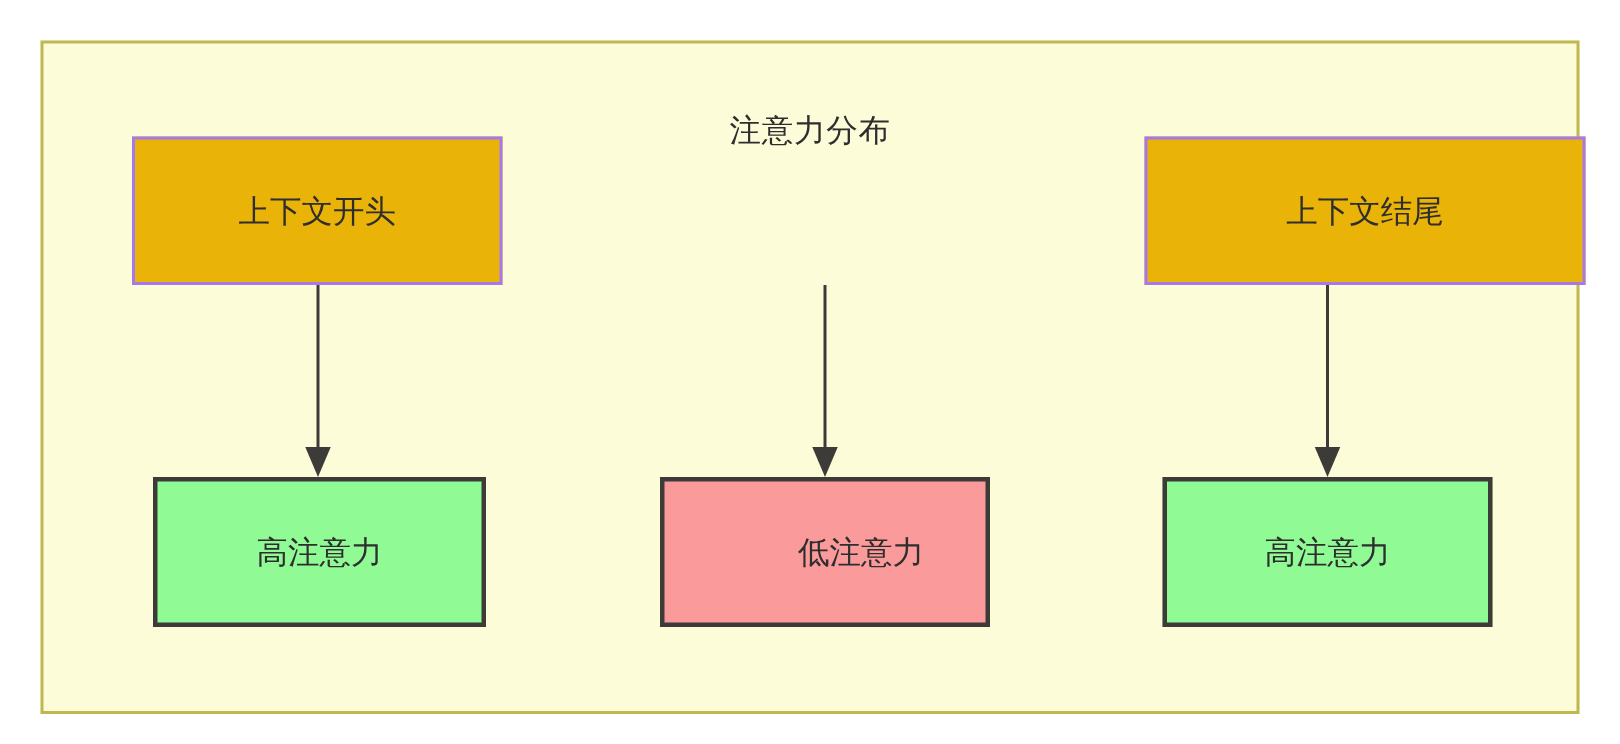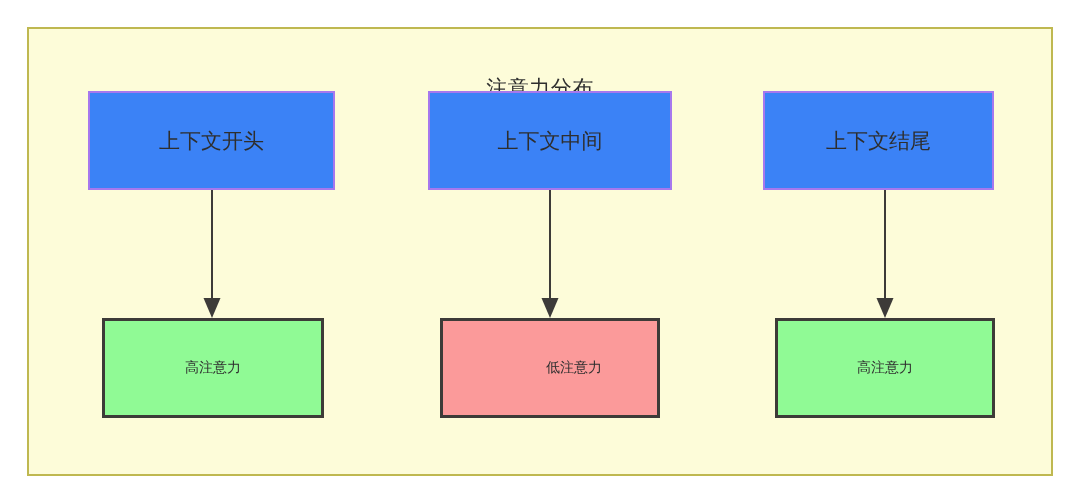--- a/index.html
+++ b/index.html
@@ -52,28 +52,28 @@
     position: absolute;
     box-sizing: border-box;
     display: flex;
     align-items: center;
     justify-content: center;
     color: #2e2e2e;
     white-space: nowrap;
   }
 
   .node-source {
-    background: #3b82f6;
+    background: #eab308;
     border: 2px solid #a678ee;
     font-size: 21px;
   }
 
   .node-outcome {
     border: 3px solid #3d3b38;
-    font-size: 14px;
+    font-size: 21px;
   }
 
   .fill-high {
     background: #90fa95;
   }
 
   .fill-low {
     background: #fb9a9a;
   }
 
@@ -103,36 +103,33 @@
     <svg width="32" height="128" viewBox="0 0 32 128">
       <line x1="16" y1="0" x2="16" y2="112" stroke="#3d3b38" stroke-width="2"></line>
       <polygon points="16,128 7.5,108 24.5,108" fill="#3d3b38"></polygon>
     </svg>
   </div>
 
   <div class="node node-outcome fill-high" style="left:102px; top:318px; width:222px; height:100px;">
     <span>高注意力</span>
   </div>
 
-  <div class="node node-source" style="left:428px; top:91px; width:244px; height:99px;">
-    <span>上下文中间</span>
-  </div>
 
   <div class="edge" style="left:534px; top:190px; width:32px; height:128px;">
     <svg width="32" height="128" viewBox="0 0 32 128">
       <line x1="16" y1="0" x2="16" y2="112" stroke="#3d3b38" stroke-width="2"></line>
       <polygon points="16,128 7.5,108 24.5,108" fill="#3d3b38"></polygon>
     </svg>
   </div>
 
   <div class="node node-outcome fill-low" style="left:440px; top:318px; width:220px; height:100px;padding-left:48px;">
     <span>低注意力</span>
   </div>
 
-  <div class="node node-source" style="left:763px; top:91px; width:231px; height:99px;">
+  <div class="node node-source" style="left:763px; top:91px; width:294px; height:99px;">
     <span>上下文结尾</span>
   </div>
 
   <div class="edge" style="left:869px; top:190px; width:32px; height:128px;">
     <svg width="32" height="128" viewBox="0 0 32 128">
       <line x1="16" y1="0" x2="16" y2="112" stroke="#3d3b38" stroke-width="2"></line>
       <polygon points="16,128 7.5,108 24.5,108" fill="#3d3b38"></polygon>
     </svg>
   </div>
 

